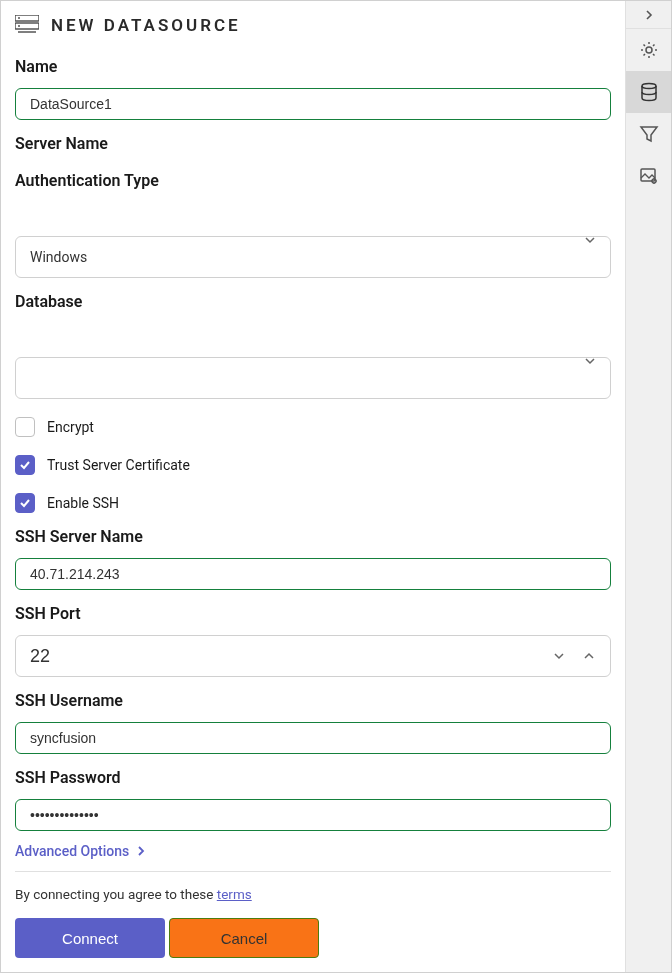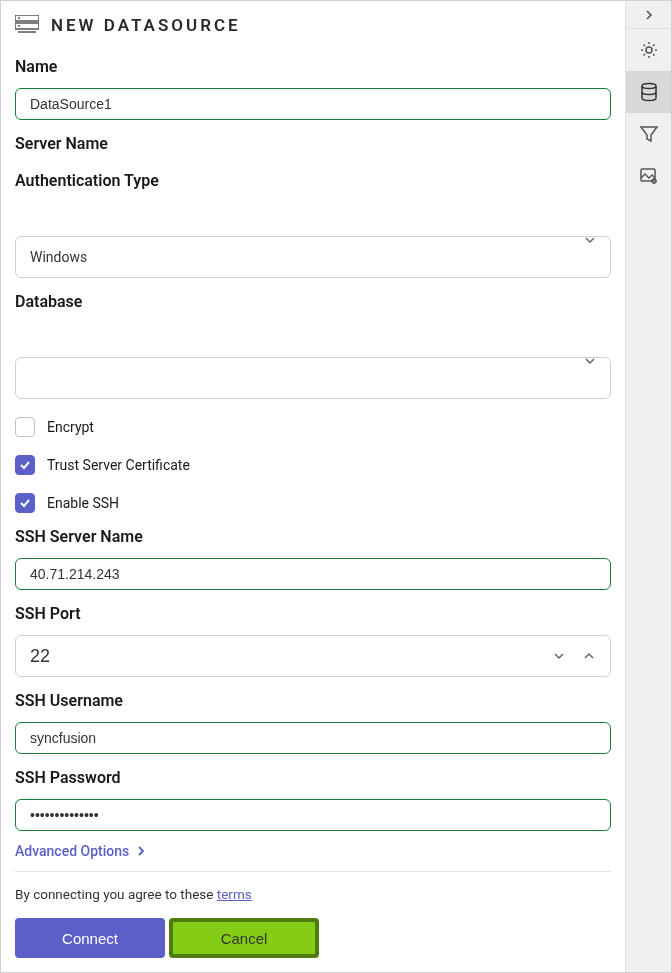--- a/index.html
+++ b/index.html
@@ -208,23 +208,23 @@
       border: none;
       display: flex;
       align-items: center;
       justify-content: center;
     }
     .btn-primary {
       background: #5b5fc7;
       color: #fff;
     }
     .btn-secondary {
-      background: #84cc16;
-      color: #333;
-      border: 4px solid #4d7c0f;
+      background: #f97316;
+      color: #333;
+      border: 1px solid #4d7c0f;
     }
     svg { display: block; }
   </style>
 </head>
 <body>
 
 <div class="main-panel">
 
   <div class="header">
     <span>

